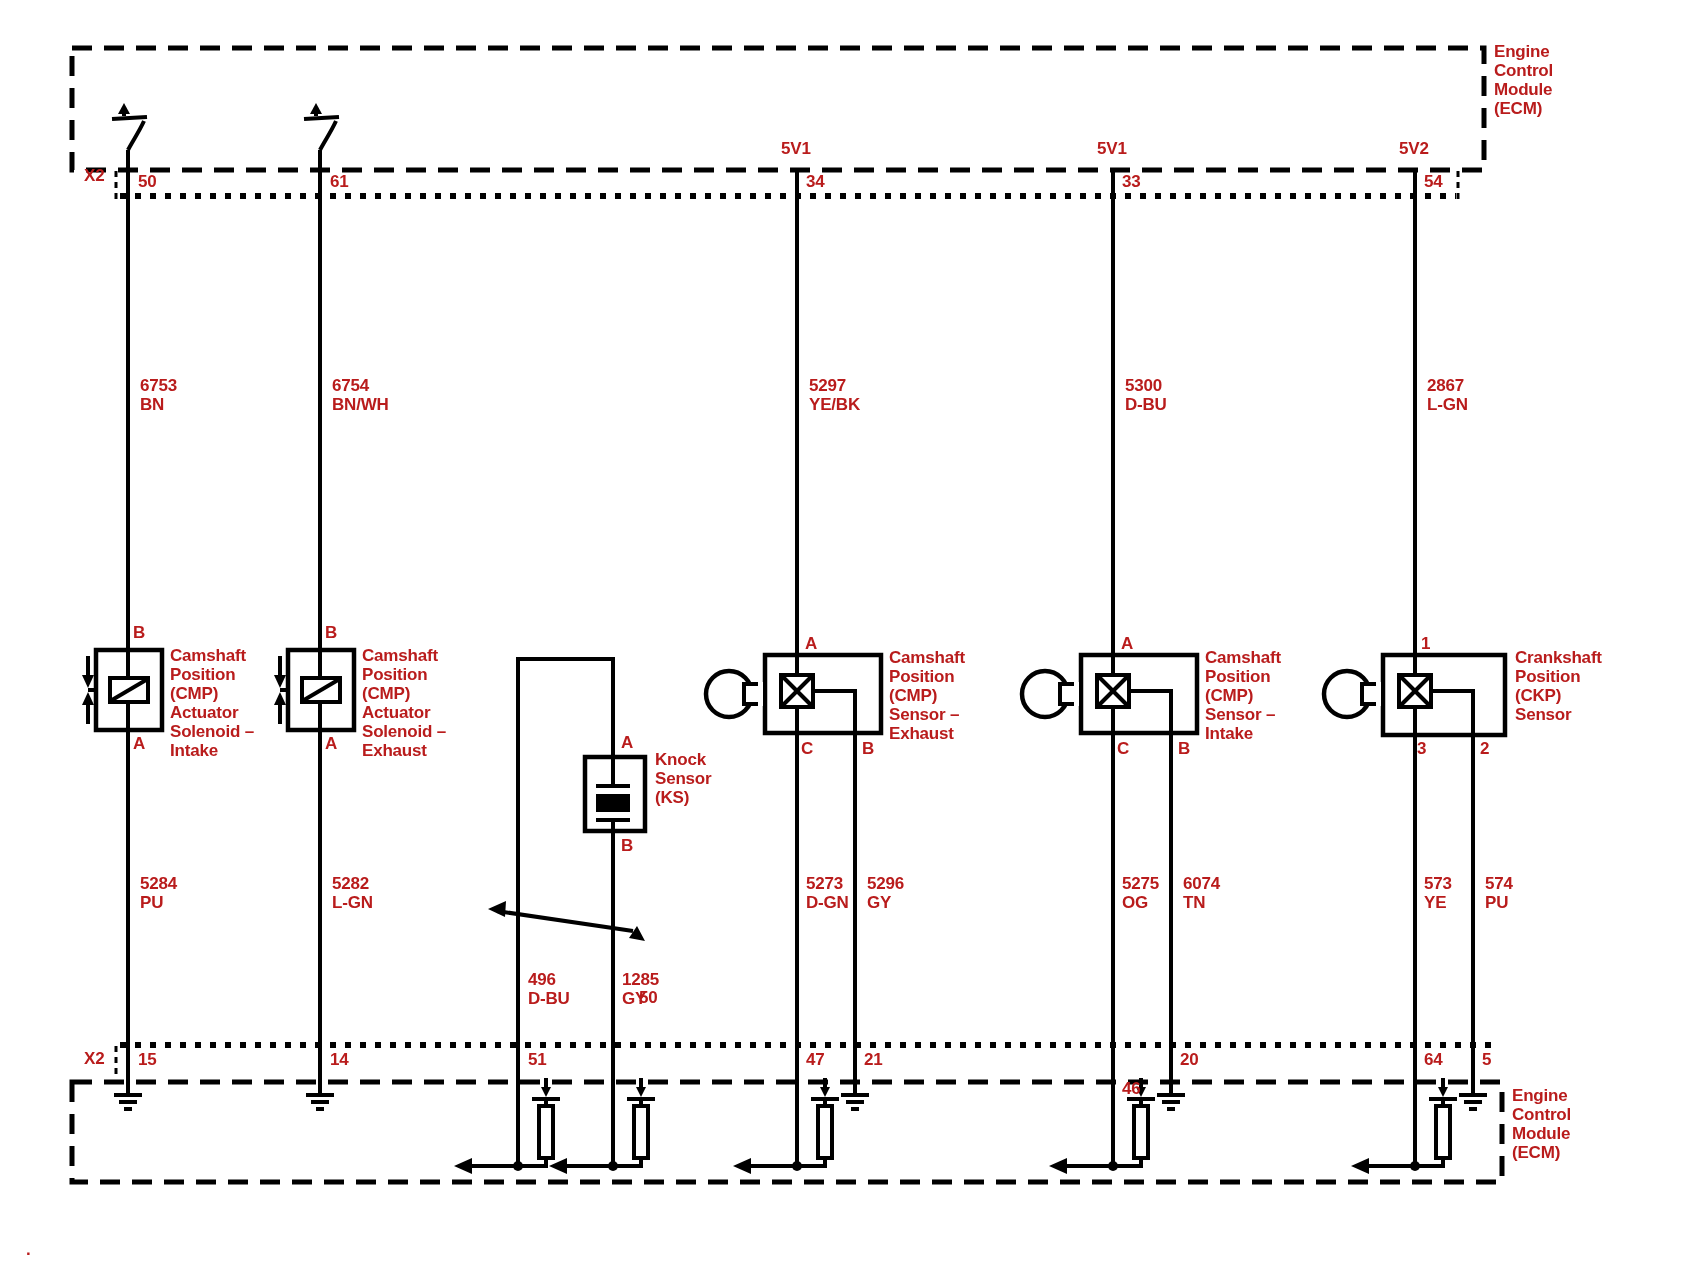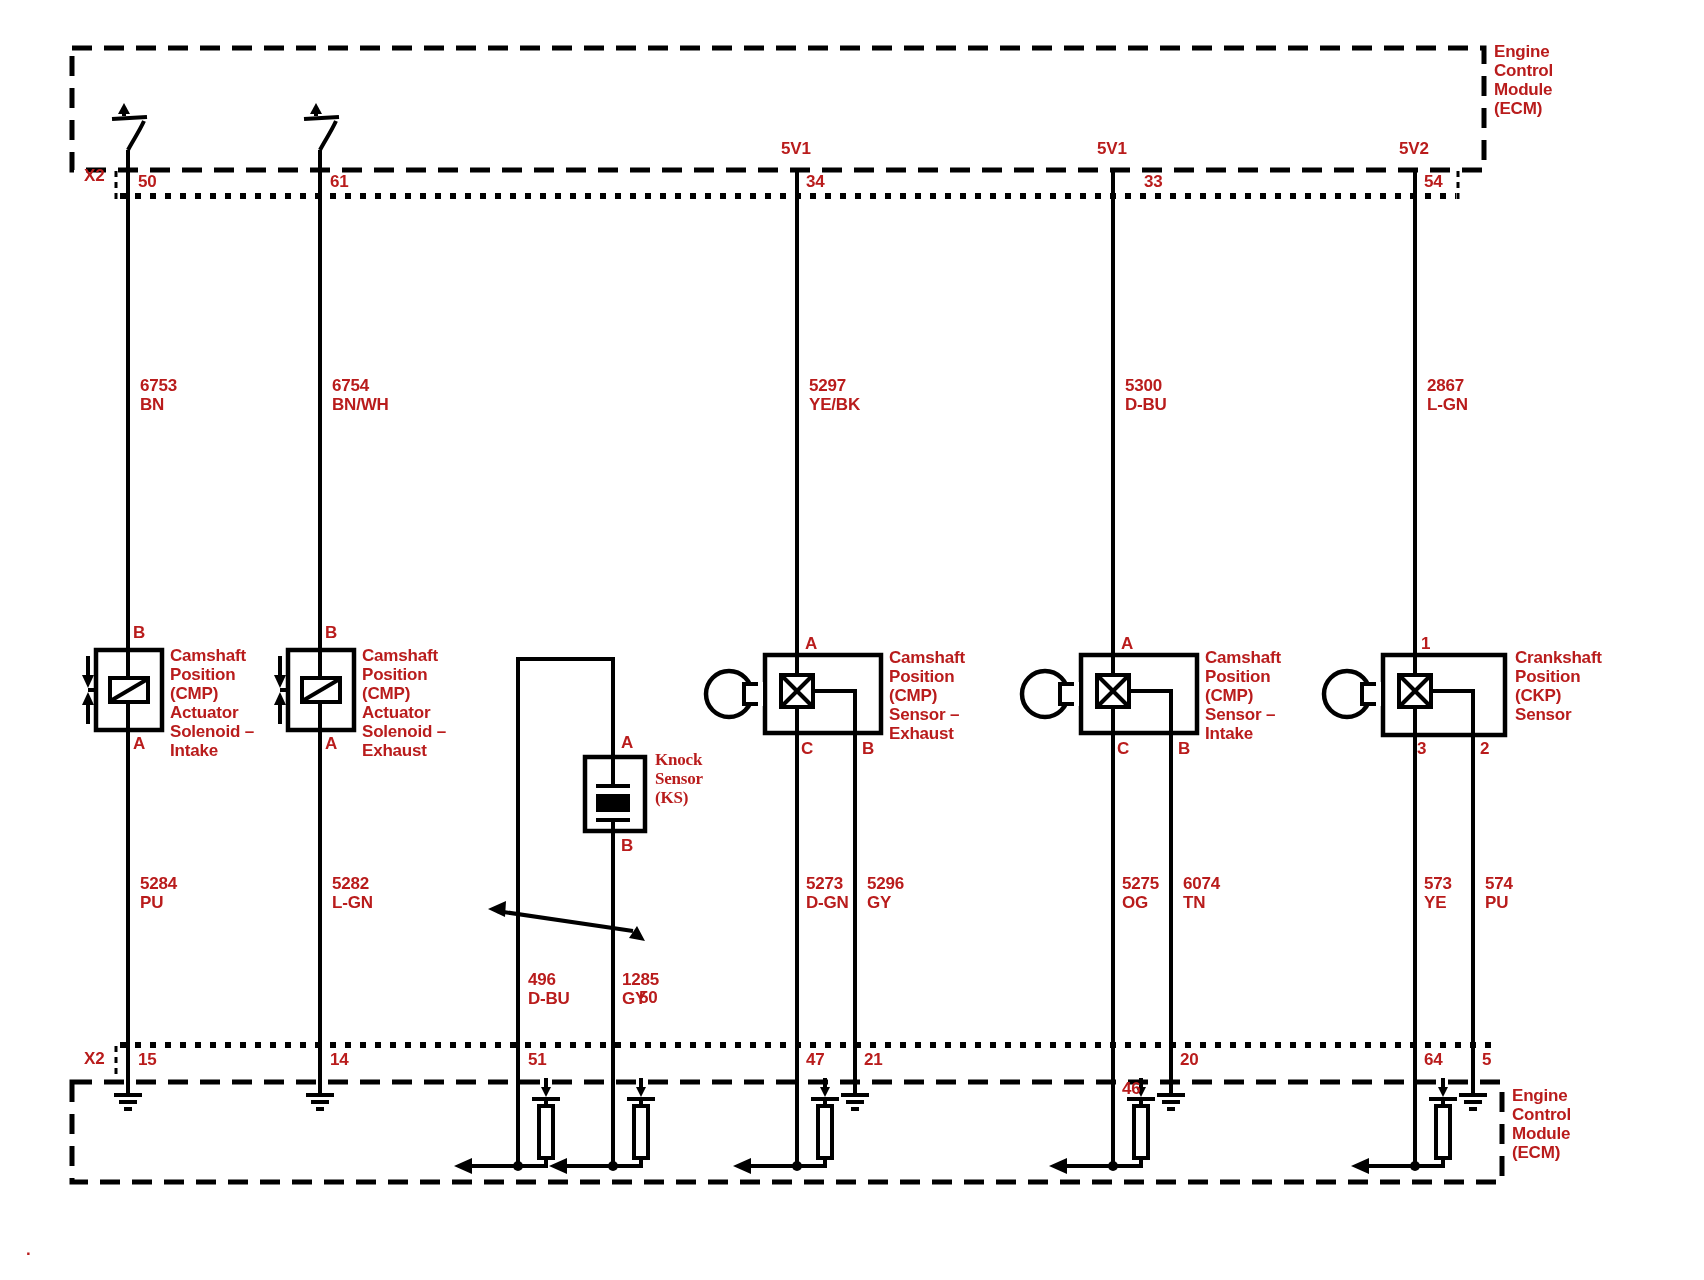--- a/index.html
+++ b/index.html
@@ -162,21 +162,21 @@
 <div class="lbl" style="left:1494px;top:42px;">Engine
 Control
 Module
 (ECM)</div>
 <div class="lbl" style="left:84px;top:166px;">X2</div>
 <div class="lbl" style="left:138px;top:172px;">50</div>
 <div class="lbl" style="left:330px;top:172px;">61</div>
 <div class="lbl" style="left:781px;top:139px;">5V1</div>
 <div class="lbl" style="left:806px;top:172px;">34</div>
 <div class="lbl" style="left:1097px;top:139px;">5V1</div>
-<div class="lbl" style="left:1122px;top:172px;margin-left:22px;">33</div>
+<div class="lbl" style="left:1122px;top:172px;">33</div>
 <div class="lbl" style="left:1399px;top:139px;">5V2</div>
 <div class="lbl" style="left:1424px;top:172px;">54</div>
 
 <div class="lbl" style="left:140px;top:376px;"><span>6753</span><span>BN</span></div>
 <div class="lbl" style="left:332px;top:376px;"><span>6754</span><span>BN/WH</span></div>
 <div class="lbl" style="left:809px;top:376px;"><span>5297</span><span>YE/BK</span></div>
 <div class="lbl" style="left:1125px;top:376px;"><span>5300</span><span>D-BU</span></div>
 <div class="lbl" style="left:1427px;top:376px;"><span>2867</span><span>L-GN</span></div>
 
 <div class="lbl" style="left:133px;top:623px;">B</div>
@@ -200,21 +200,21 @@
 (CMP)
 Actuator
 Solenoid –
 Intake</div>
 <div class="lbl" style="left:362px;top:646px;">Camshaft
 Position
 (CMP)
 Actuator
 Solenoid –
 Exhaust</div>
-<div class="lbl" style="left:655px;top:750px;font-family:Liberation Serif, serif;">Knock
+<div class="lbl" style="left:655px;top:750px;">Knock
 Sensor
 (KS)</div>
 <div class="lbl" style="left:889px;top:648px;">Camshaft
 Position
 (CMP)
 Sensor –
 Exhaust</div>
 <div class="lbl" style="left:1205px;top:648px;">Camshaft
 Position
 (CMP)

